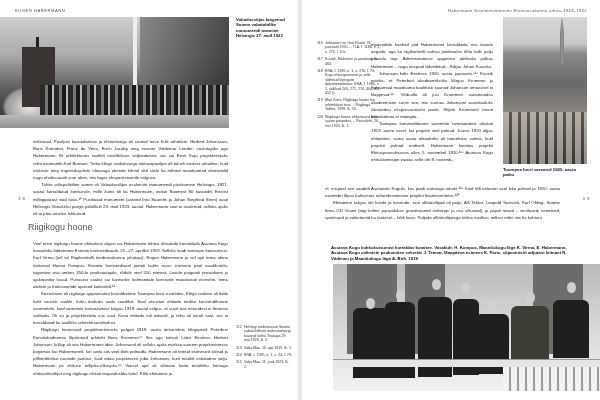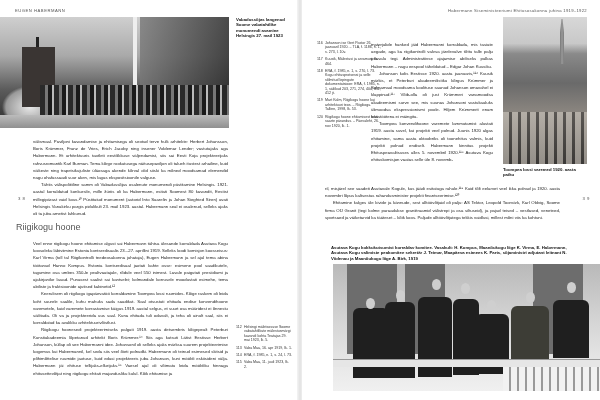--- a/index.html
+++ b/index.html
@@ -27,21 +27,21 @@
   .photo-monument .ground { position:absolute; left:0; top:98px; width:229px; height:13px; background:linear-gradient(to bottom,#bcbcbc,#8f8f8f); }
 
   .photo-caption-1 { position:absolute; left:236px; top:17px; width:58px; font-size:4.3px; line-height:5.3px; font-weight:bold; color:#111; }
 
   .body-text { position:absolute; font-size:4.3px; line-height:7.2px; color:#222; text-align:justify; }
   .body-text p { text-indent:0; }
   .body-text p.indent { text-indent:8px; }
   .col-left { left:33px; top:138px; width:195px; }
   .col-left-2 { left:33px; top:240px; width:195px; }
 
-  .heading { position:absolute; left:16px; top:222px; font-size:9px; color:#555; }
+  .heading { position:absolute; left:28px; top:222px; font-size:9px; color:#555; }
 
   .page-num { position:absolute; font-size:4.3px; color:#555; letter-spacing:0.5px; }
   .pn-left { left:18px; top:196px; }
   .pn-right { right:10px; top:196px; }
 
   .footnotes { position:absolute; font-size:3.6px; line-height:4.4px; color:#333; }
   .footnotes .fn { display:flex; margin-bottom:3px; }
   .footnotes .fn-num { width:8px; flex-shrink:0; }
   .footnotes .fn-text { flex:1; }
   .fn-left { left:236px; top:325px; width:56px; }

